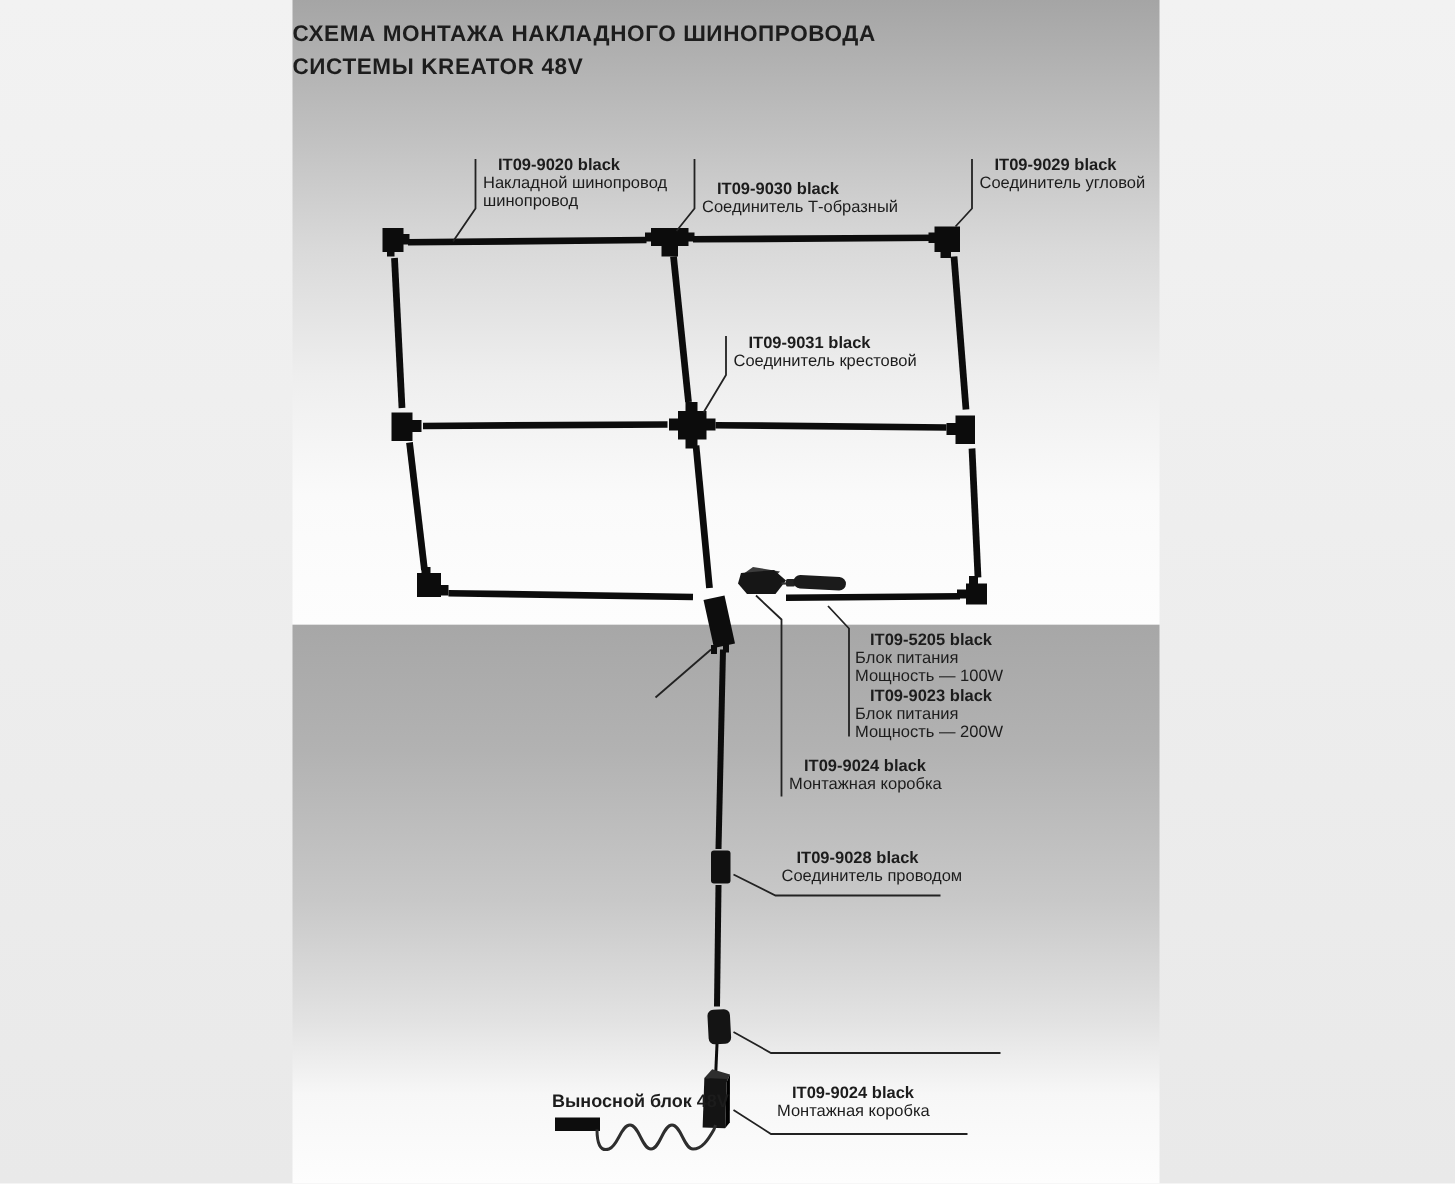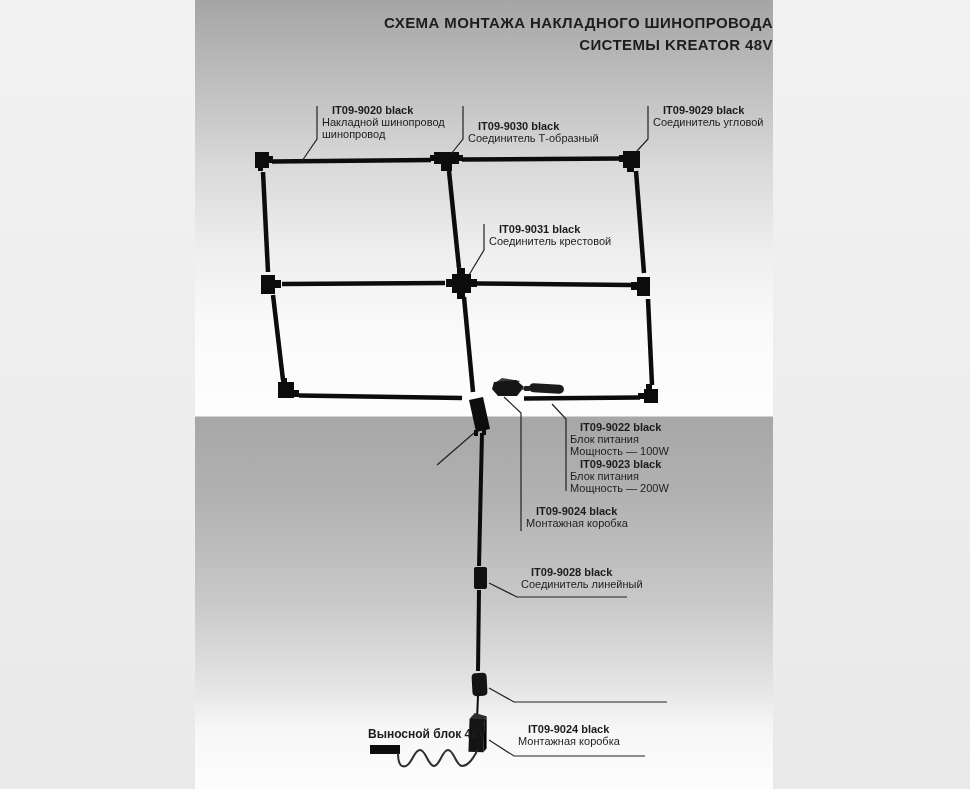--- a/index.html
+++ b/index.html
@@ -11,21 +11,21 @@
   }
   #stage{position:relative;width:970px;height:789px;overflow:hidden;}
   #paper{
     position:absolute;left:195px;top:0;width:578px;height:789px;
     background:linear-gradient(to bottom,
       #a5a5a5 0px,#c2c2c2 95px,#d9d9d9 165px,#eeeeee 250px,#fafafa 330px,#fdfdfd 416px,
       #a7a7a7 417px,#b2b2b2 500px,#c8c8c8 600px,#e2e2e2 680px,#f7f7f7 730px,#fdfdfd 789px);
   }
   svg#diagram{position:absolute;left:0;top:0;}
   .title-line{
-    position:absolute;left:195px;width:578px;text-align:right;
+    position:absolute;left:195px;width:578px;text-align:left;
     font-weight:bold;font-size:15px;letter-spacing:.4px;color:#1d1d1d;
   }
   .part-label{position:absolute;font-size:11px;line-height:12px;white-space:nowrap;}
   .part-label .pn{font-weight:bold;padding-left:10px;}
   .ann-label{position:absolute;font-size:12px;line-height:13px;white-space:nowrap;font-weight:bold;}
   .t{stroke:#0c0c0c;}
   .lead{stroke:#222;stroke-width:1.2;fill:none;}
   .blk{fill:#0c0c0c;}
 </style>
 </head>
@@ -160,36 +160,36 @@
   </div>
   <div class="part-label" style="left:653px;top:104px">
     <div class="pn">IT09-9029 black</div>
     <div>Соединитель угловой</div>
   </div>
   <div class="part-label" style="left:489px;top:223px">
     <div class="pn">IT09-9031 black</div>
     <div>Соединитель крестовой</div>
   </div>
   <div class="part-label" style="left:570px;top:421px">
-    <div class="pn">IT09-9022 black</div>
+    <div class="pn">IT09-5205 black</div>
     <div>Блок питания</div>
     <div>Мощность — 100W</div>
   </div>
   <div class="part-label" style="left:570px;top:458px">
     <div class="pn">IT09-9023 black</div>
     <div>Блок питания</div>
     <div>Мощность — 200W</div>
   </div>
   <div class="part-label" style="left:526px;top:505px">
     <div class="pn">IT09-9024 black</div>
     <div>Монтажная коробка</div>
   </div>
   <div class="part-label" style="left:521px;top:566px">
     <div class="pn">IT09-9028 black</div>
-    <div>Соединитель линейный</div>
+    <div>Соединитель проводом</div>
   </div>
   <div class="part-label" style="left:518px;top:723px">
     <div class="pn">IT09-9024 black</div>
     <div>Монтажная коробка</div>
   </div>
 
   <div class="ann-label" style="left:368px;top:728px">Выносной блок 48V</div>
 </div>
 
 </body></html>

